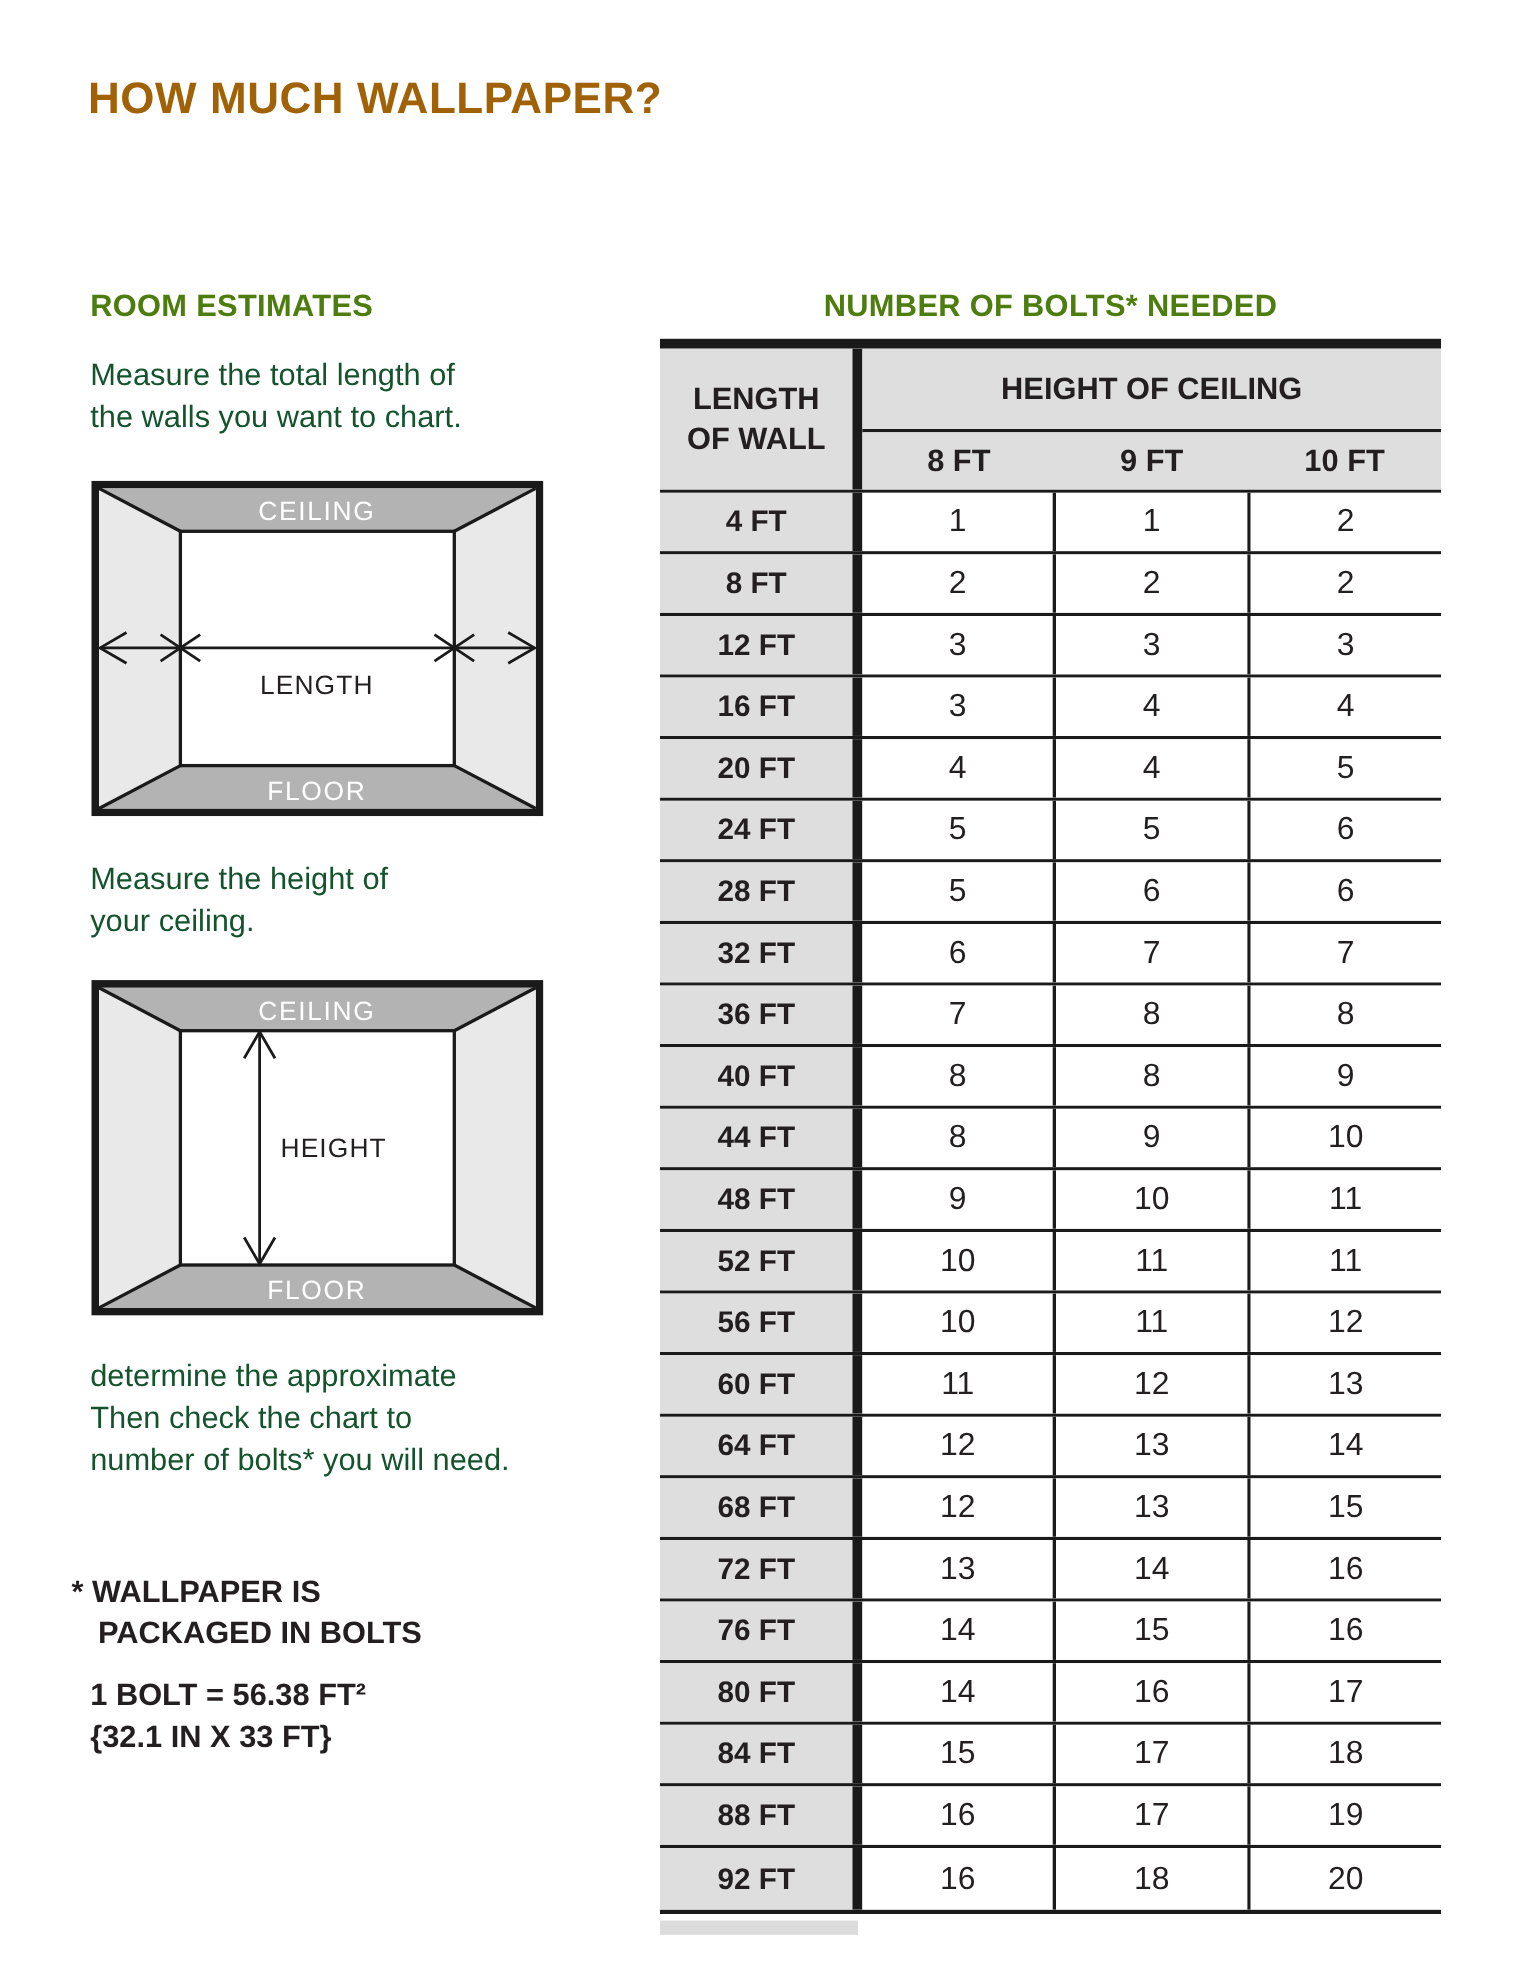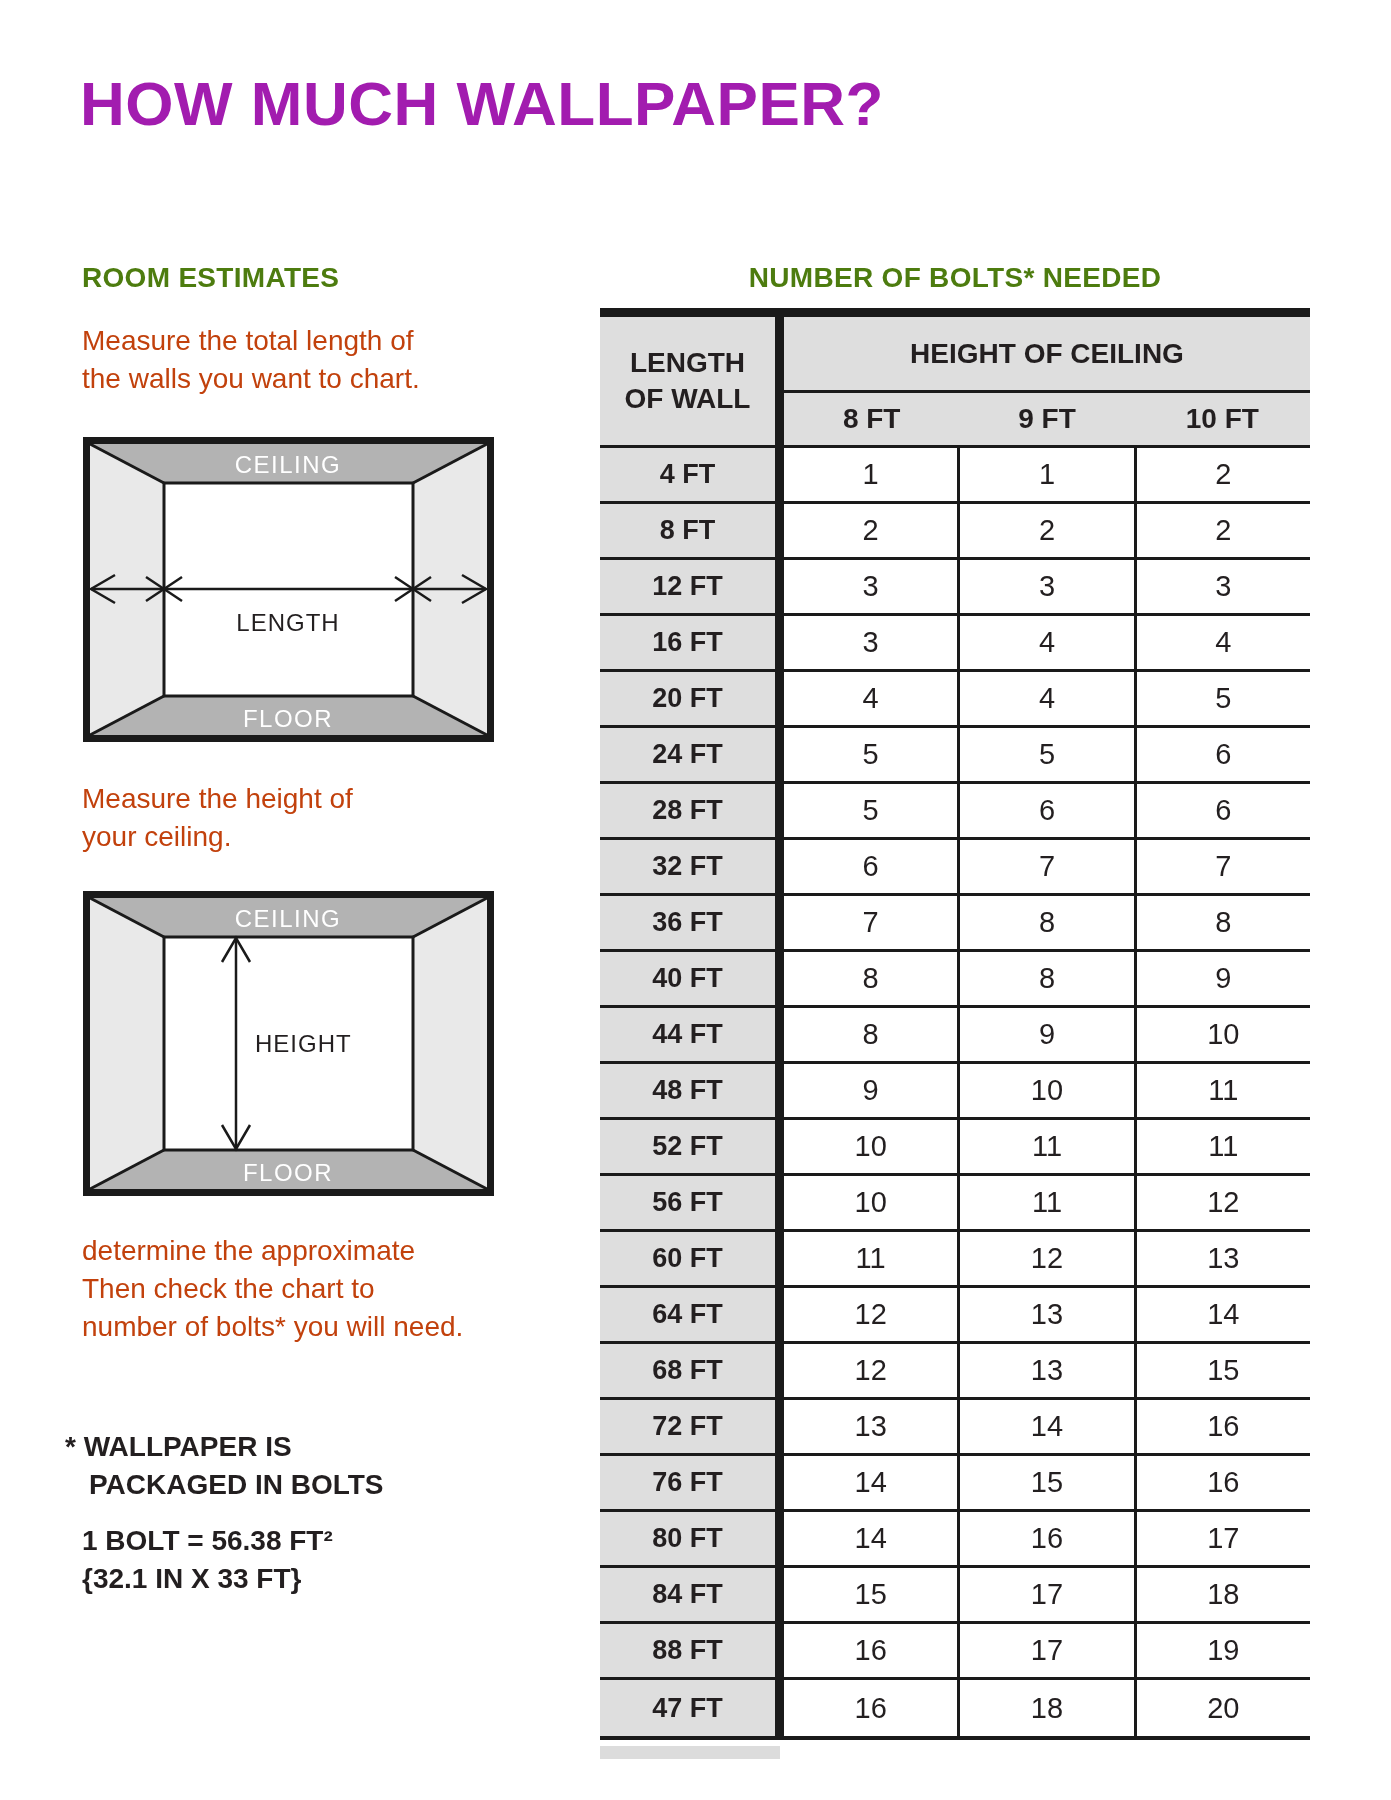--- a/index.html
+++ b/index.html
@@ -7,29 +7,29 @@
     position:relative;
     width:1391px;height:1800px;
     background:#ffffff;
     font-family:"Liberation Sans","DejaVu Sans",sans-serif;
     color:#231f20;
     overflow:hidden;
   }
   .abs{position:absolute;}
   .page-title{
     left:80px;top:68px;
-    font-size:62px;font-weight:bold;color:#a21caf;
+    font-size:40px;font-weight:bold;color:#a16207;
     letter-spacing:0.5px;white-space:nowrap;
   }
   .section-heading{
     font-size:28px;font-weight:bold;color:#4d7c0f;
     letter-spacing:0.3px;white-space:nowrap;
   }
   .body-text{
-    font-size:28px;line-height:38px;color:#c2410c;
+    font-size:28px;line-height:38px;color:#14532d;
     white-space:nowrap;
   }
   .footnote{
     font-size:28px;line-height:38px;font-weight:bold;color:#231f20;white-space:nowrap;
   }
   .footnote .indent{padding-left:24px;}
   .diagram{display:block;}
   
   .bolt-table{
     left:600px;top:308px;width:710px;
@@ -305,21 +305,21 @@
           <div class="tcell sep">17</div>
           <div class="tcell">18</div>
         </div>
         <div class="trow">
           <div class="tlabel">88 FT</div>
           <div class="tcell sep">16</div>
           <div class="tcell sep">17</div>
           <div class="tcell">19</div>
         </div>
         <div class="trow">
-          <div class="tlabel">47 FT</div>
+          <div class="tlabel">92 FT</div>
           <div class="tcell sep">16</div>
           <div class="tcell sep">18</div>
           <div class="tcell">20</div>
         </div>
       </div>
   </div>
 
   <div class="abs table-tab"></div>
 
 </div>

